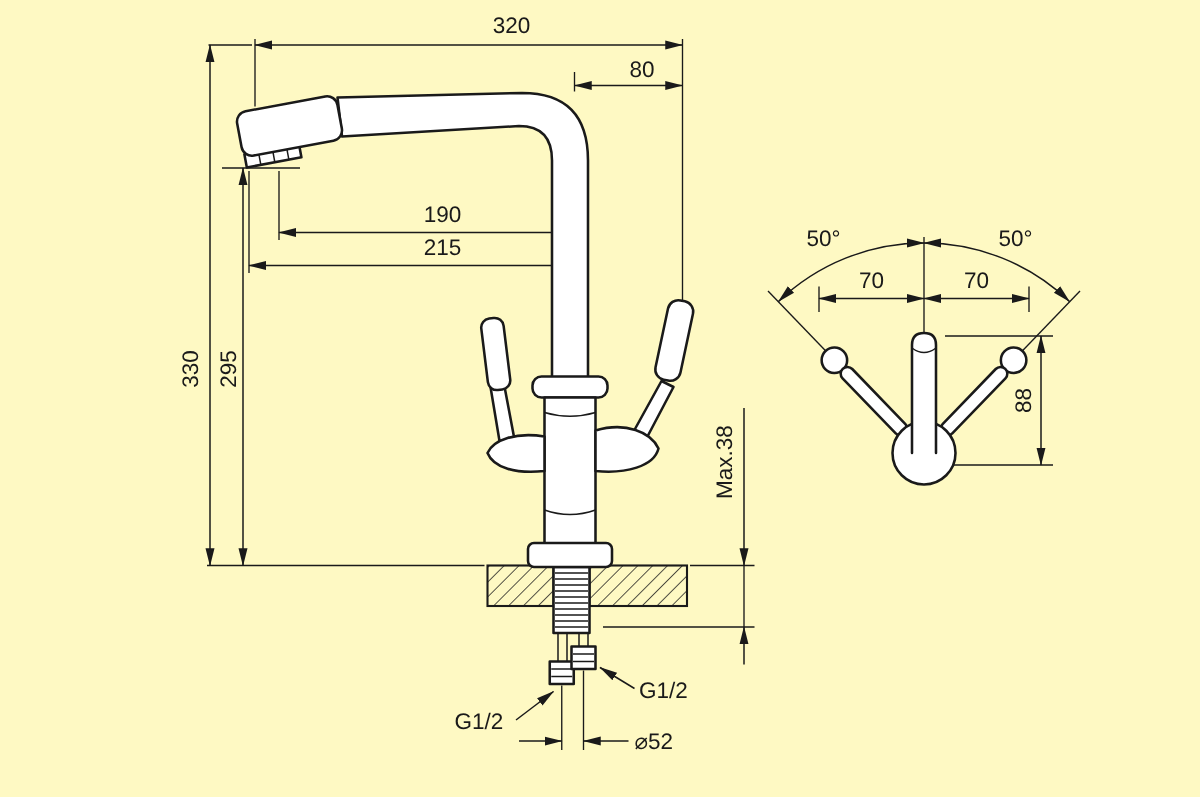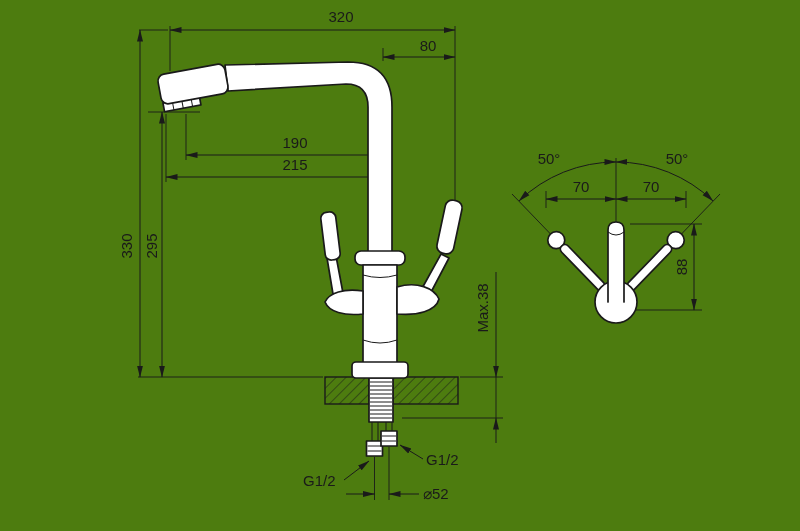--- a/index.html
+++ b/index.html
@@ -1,16 +1,16 @@
 <!DOCTYPE html>
 <html><head>
 <meta charset="utf-8">
 <style>
   html,body{margin:0;padding:0;background:#fff;}
-  .canvas{position:relative;width:800px;height:531px;background:#4d7c0f;overflow:hidden;}
+  .canvas{position:relative;width:800px;height:531px;background:#fef9c3;overflow:hidden;}
   svg{display:block;}
   .obj{fill:#ffffff;stroke:#1a1a1a;stroke-width:1.7;stroke-linejoin:round;stroke-linecap:round;}
   .objthin{fill:none;stroke:#1a1a1a;stroke-width:1;}
   .dim{stroke:#1a1a1a;stroke-width:1;fill:none;}
   .ext{stroke:#1a1a1a;stroke-width:0.9;fill:none;}
   .hatchrect{stroke:#1a1a1a;stroke-width:1.4;}
   .dimtext{font-family:"Liberation Sans","DejaVu Sans",sans-serif;font-size:15px;fill:#1a1a1a;}
   .tc{text-anchor:middle;}
   .arrow{fill:#1a1a1a;}
 </style>

